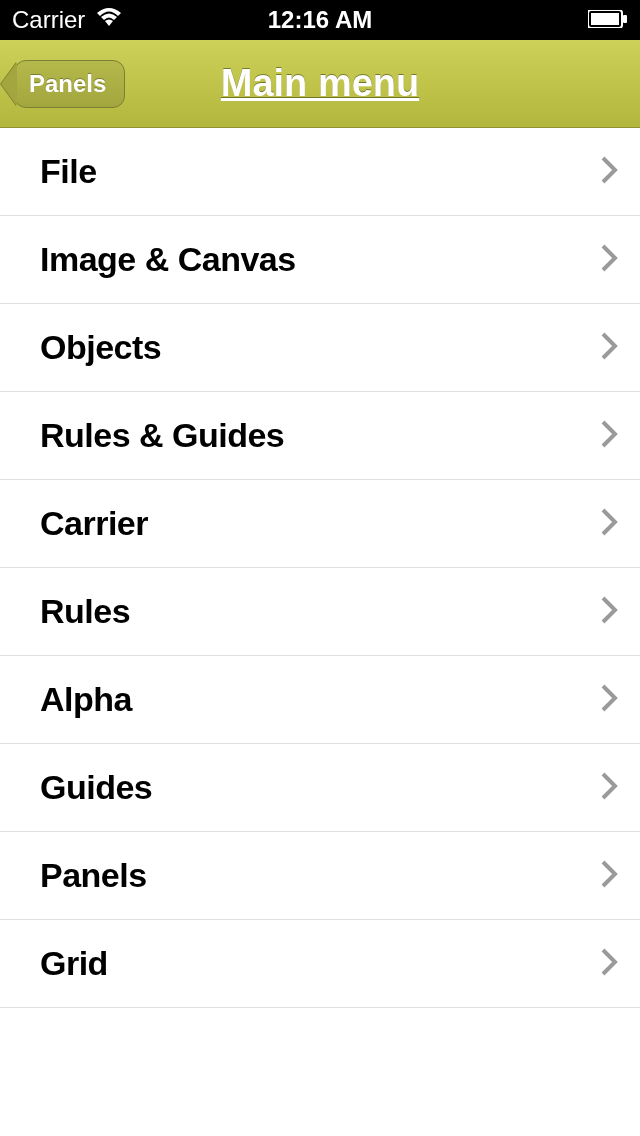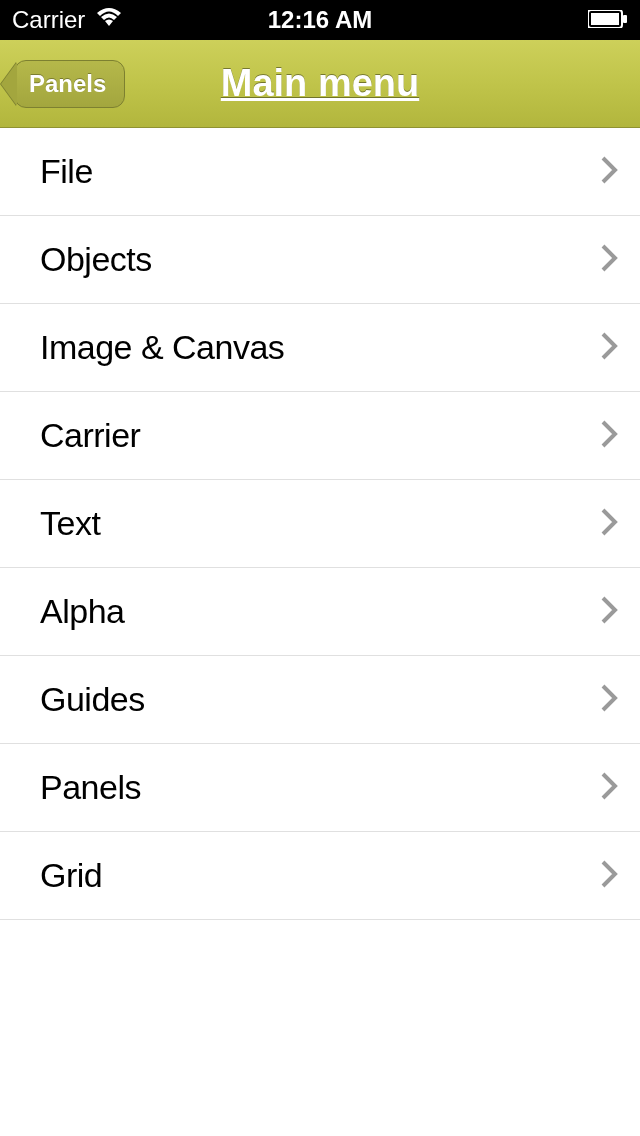--- a/index.html
+++ b/index.html
@@ -98,21 +98,21 @@
       height: 88px;
       display: flex;
       align-items: center;
       justify-content: space-between;
       padding: 0 22px 0 40px;
       border-bottom: 1px solid #e0e0e0;
       cursor: pointer;
     }
     .list-item-label {
       font-size: 34px;
-      font-weight: normal;
+      font-weight: bold;
       color: #000000;
       letter-spacing: -0.5px;
     }
     .chevron {
       color: #9a9a9a;
     }
     .chevron svg {
       width: 18px;
       height: 28px;
     }
@@ -149,45 +149,53 @@
 <div class="list">
   <div class="list-item">
     <span class="list-item-label">File</span>
     <span class="chevron">
       <svg viewBox="0 0 18 28">
           <path d="M3 2 L15 14 L3 26" fill="none" stroke="#9a9a9a" stroke-width="4"></path>
         </svg>
     </span>
   </div>
   <div class="list-item">
+    <span class="list-item-label">Image &amp; Canvas</span>
+    <span class="chevron">
+      <svg viewBox="0 0 18 28">
+          <path d="M3 2 L15 14 L3 26" fill="none" stroke="#9a9a9a" stroke-width="4"></path>
+        </svg>
+    </span>
+  </div>
+  <div class="list-item">
     <span class="list-item-label">Objects</span>
     <span class="chevron">
       <svg viewBox="0 0 18 28">
           <path d="M3 2 L15 14 L3 26" fill="none" stroke="#9a9a9a" stroke-width="4"></path>
         </svg>
     </span>
   </div>
   <div class="list-item">
-    <span class="list-item-label">Image &amp; Canvas</span>
+    <span class="list-item-label">Rules &amp; Guides</span>
     <span class="chevron">
       <svg viewBox="0 0 18 28">
           <path d="M3 2 L15 14 L3 26" fill="none" stroke="#9a9a9a" stroke-width="4"></path>
         </svg>
     </span>
   </div>
   <div class="list-item">
     <span class="list-item-label">Carrier</span>
     <span class="chevron">
       <svg viewBox="0 0 18 28">
           <path d="M3 2 L15 14 L3 26" fill="none" stroke="#9a9a9a" stroke-width="4"></path>
         </svg>
     </span>
   </div>
   <div class="list-item">
-    <span class="list-item-label">Text</span>
+    <span class="list-item-label">Rules</span>
     <span class="chevron">
       <svg viewBox="0 0 18 28">
           <path d="M3 2 L15 14 L3 26" fill="none" stroke="#9a9a9a" stroke-width="4"></path>
         </svg>
     </span>
   </div>
   <div class="list-item">
     <span class="list-item-label">Alpha</span>
     <span class="chevron">
       <svg viewBox="0 0 18 28">

